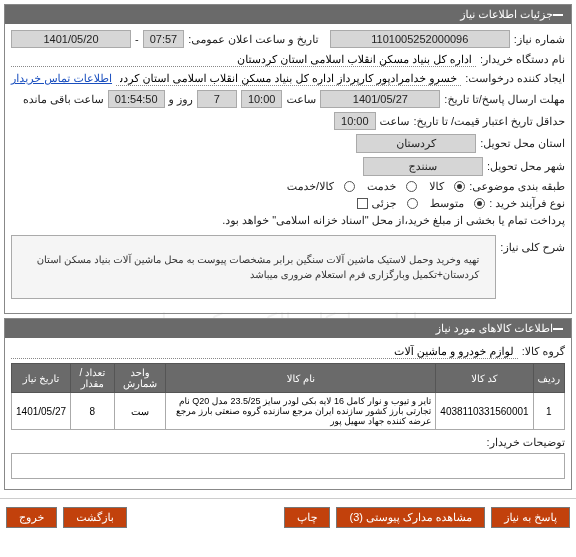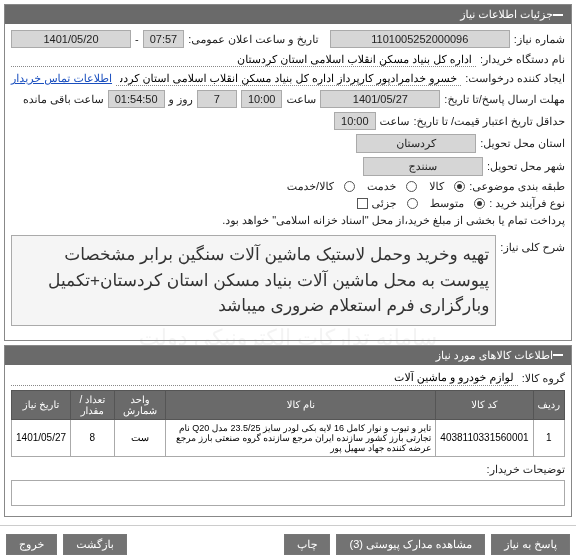--- a/index.html
+++ b/index.html
@@ -121,22 +121,22 @@
   }
   .checkbox {
     width: 11px; height: 11px;
     border: 1px solid #555;
     background: #fff;
     display: inline-block;
   }
   .desc-box {
     border: 1px solid #aaa;
     background: #f5f5f5;
-    padding: 6px;
-    font-size: 17px;
+    padding: 16px;
+    font-size: 10px;
     line-height: 1.5;
     color: #333;
     margin: 4px 0;
   }
   table.data {
     width: 100%;
     border-collapse: collapse;
     font-size: 10px;
   }
   table.data th {
@@ -155,21 +155,21 @@
   }
   .footer-bar {
     display: flex;
     gap: 6px;
     padding: 8px 6px;
     justify-content: flex-end;
     border-top: 1px solid #ccc;
     margin-top: 8px;
   }
   .btn {
-    background: #737373;
+    background: #c2410c;
     color: #fff;
     border: 1px solid #777;
     padding: 3px 12px;
     font-size: 11px;
     cursor: pointer;
     font-family: inherit;
   }
   .sep { flex: 1; }
   .textarea-box {
     width: 100%;

